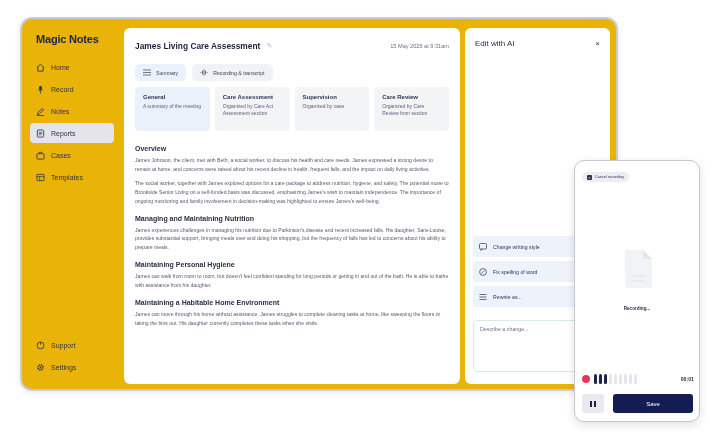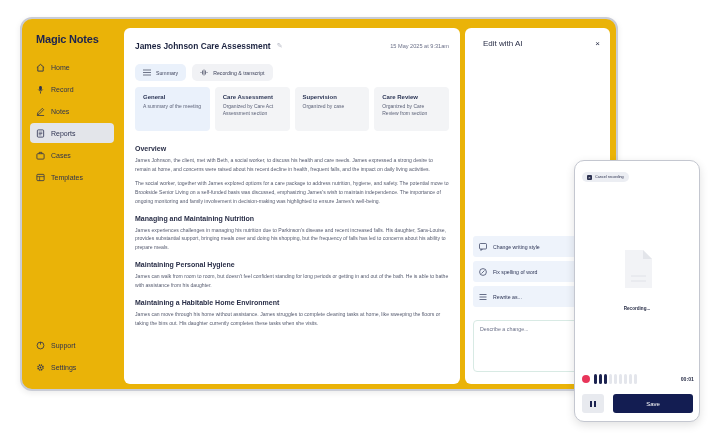--- a/index.html
+++ b/index.html
@@ -36,21 +36,21 @@
   .card.active { background: #eaf1fb; }
   .card-title { font-size: 6px; font-weight: 700; color: #2c3656; margin-bottom: 3px; }
   .card-desc { font-size: 5px; color: #5c6278; line-height: 1.45; }
   .content { margin-top: 14px; }
   .h { font-size: 7px; font-weight: 700; color: #2a2f48; margin-bottom: 4px; }
   .p { font-size: 5.1px; color: #555a6e; line-height: 1.75; margin-bottom: 5px; }
   .section { margin-bottom: 9px; }
 
   .ai { position: absolute; left: 443px; top: 9px; width: 145px; height: 356px; background: #ffffff;
     border-radius: 6px; padding: 11px 10px; }
-  .ai-header { display: flex; justify-content: space-between; align-items: center; margin-left: 8px; }
+  .ai-header { display: flex; justify-content: space-between; align-items: center; }
   .ai-title { font-size: 8px; color: #2a2f48; }
   .ai-close { font-size: 8px; color: #2a2f48; cursor: pointer; }
   .ai-actions { position: absolute; left: 8px; top: 208px; width: 130px; }
   .ai-btn { display: flex; align-items: center; gap: 6px; height: 21px; padding: 0 6px; background: #eef3fb;
     border-radius: 3px; font-size: 5.2px; color: #2d3556; margin-bottom: 4px; cursor: pointer; }
   .ai-btn svg { width: 8px; height: 8px; }
   .ai-input { position: absolute; left: 8px; top: 292px; width: 130px; height: 52px; border: 1px solid #d8eae4;
     border-radius: 4px; padding: 5px 6px; font-size: 5.3px; color: #6b7088; background: #ffffff; }
 
   .phone { position: absolute; left: 574px; top: 160px; width: 126px; height: 262px; background: #ffffff;
@@ -152,21 +152,21 @@
             </svg>
           </span>
         <span>Settings</span>
       </div>
     </div>
   </div>
 
   <div class="doc">
     <div class="doc-header">
       <div style="display:flex;align-items:center;">
-        <span class="doc-title">James Johnson Care Assessment</span>
+        <span class="doc-title">James Living Care Assessment</span>
         <span class="pen">✎</span>
       </div>
       <span class="doc-date">15 May 2025 at 9:31am</span>
     </div>
 
     <div class="tabs">
       <div class="tab active">
         <svg viewBox="0 0 8 7">
             <path d="M0 1 H8 M0 3.5 H8 M0 6 H8" stroke="#3a3f58" stroke-width="0.7"></path>
           </svg>

